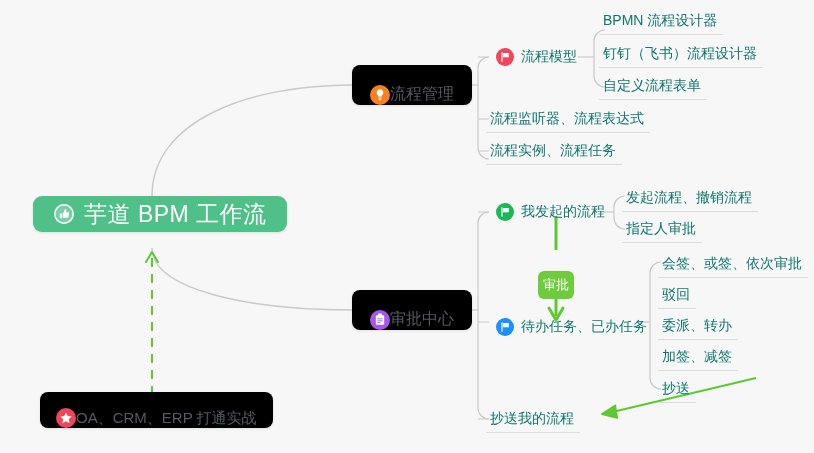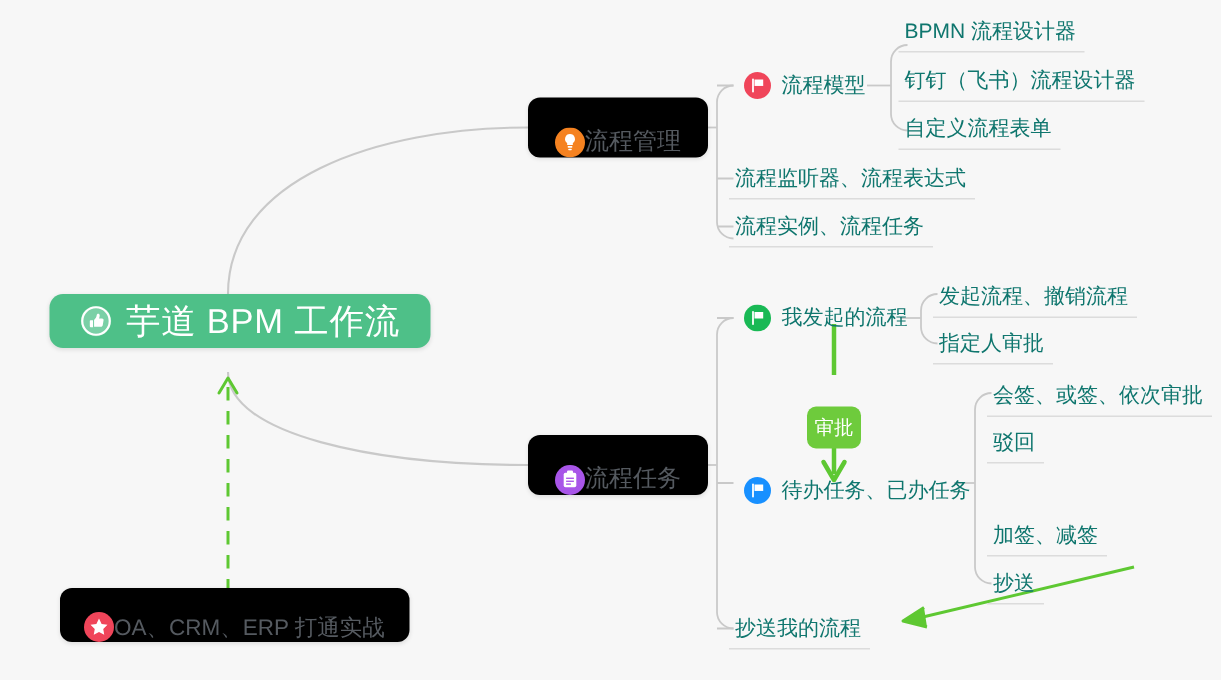--- a/index.html
+++ b/index.html
@@ -169,21 +169,21 @@
     <span class="icon ic20">
       <svg viewBox="0 0 20 20" width="20" height="20" xmlns="http://www.w3.org/2000/svg">
         <circle cx="10" cy="10" r="10" fill="#a855e8"></circle>
         <rect x="5.8" y="5.2" width="8.4" height="9.6" rx="1.2" fill="#ffffff"></rect>
         <rect x="8" y="3.6" width="4" height="2.4" rx=".8" fill="#ffffff"></rect>
         <rect x="7.4" y="8.4" width="5.2" height=".9" fill="#a855e8"></rect>
         <rect x="7.4" y="10.4" width="5.2" height=".9" fill="#a855e8"></rect>
         <rect x="7.4" y="12.3" width="3.2" height=".9" fill="#a855e8"></rect>
       </svg>
     </span>
-    <span>流程任务</span>
+    <span>审批中心</span>
   </div>
 
   <div class="leaf noline" style="left:492px;top:198px;">
     <span class="icon ic18">
       <svg viewBox="0 0 18 18" width="18" height="18" xmlns="http://www.w3.org/2000/svg">
         <circle cx="9" cy="9" r="9" fill="#19b955"></circle>
         <rect x="5.4" y="4.3" width="1.2" height="9.4" rx=".55" fill="#ffffff"></rect>
         <path d="M7 5h5.8v4.3H7z" fill="#ffffff"></path>
       </svg>
     </span>
@@ -206,20 +206,23 @@
     </span>
     <span>待办任务、已办任务</span>
   </div>
 
   <div class="leaf" style="left:658px;top:250px;">
     <span>会签、或签、依次审批</span>
   </div>
   <div class="leaf" style="left:658px;top:281px;">
     <span>驳回</span>
   </div>
+  <div class="leaf" style="left:658px;top:312px;">
+    <span>委派、转办</span>
+  </div>
   <div class="leaf" style="left:658px;top:343px;">
     <span>加签、减签</span>
   </div>
   <div class="leaf" style="left:658px;top:375px;">
     <span>抄送</span>
   </div>
 
   <div class="leaf" style="left:486px;top:405px;">
     <span>抄送我的流程</span>
   </div>

